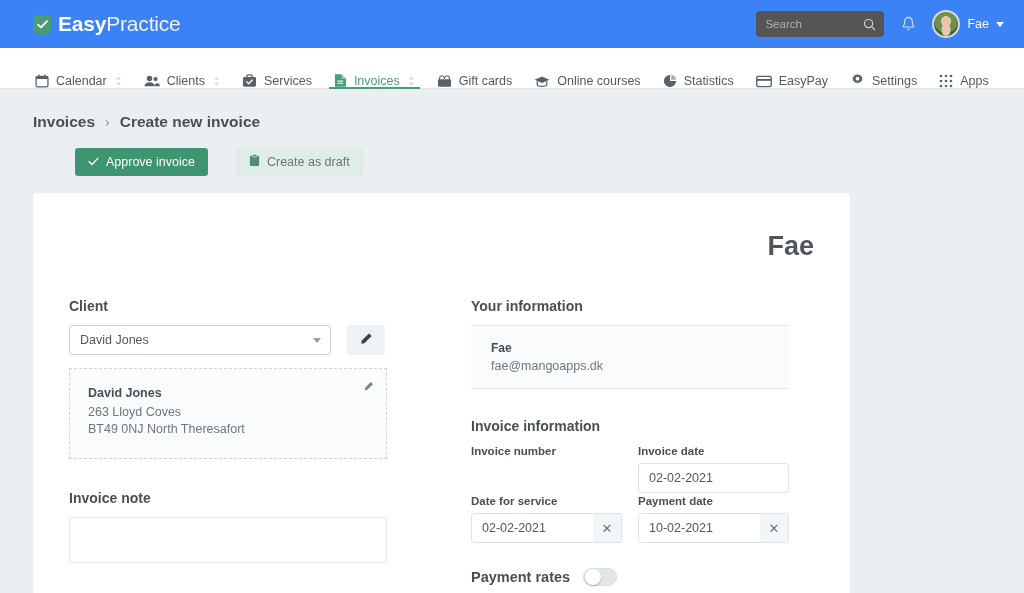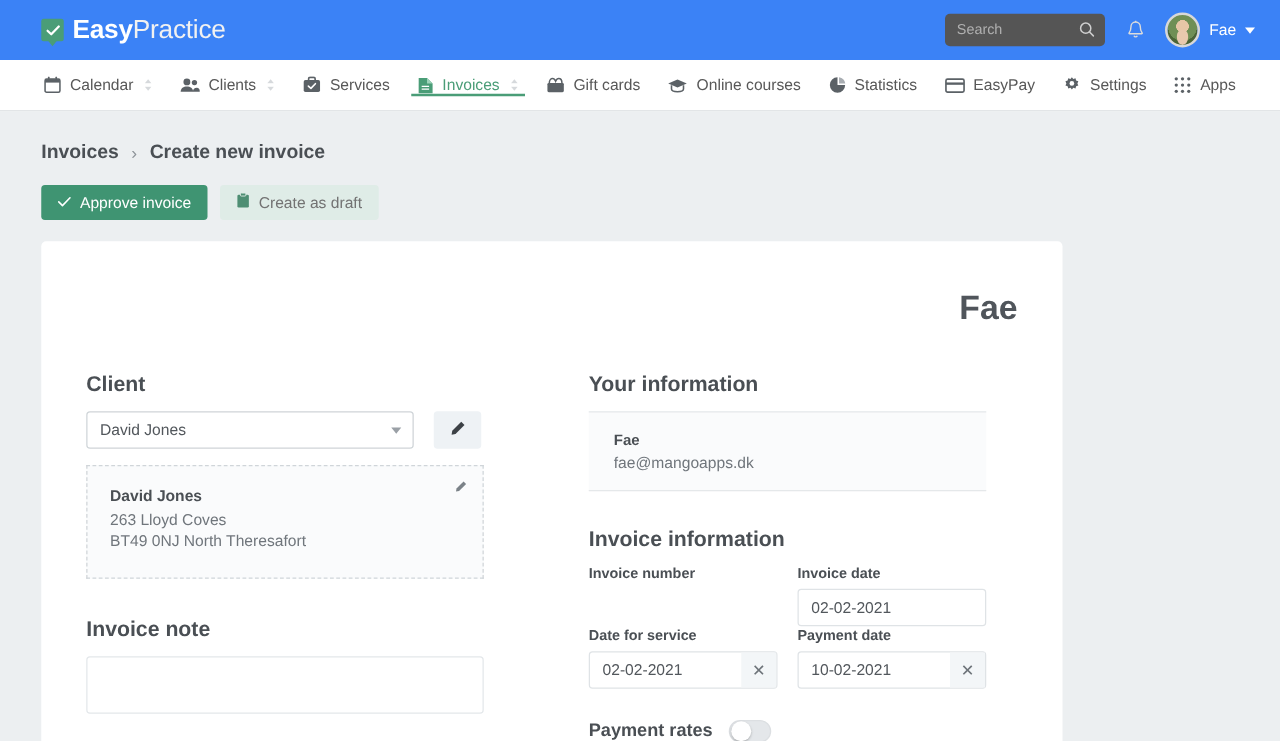--- a/index.html
+++ b/index.html
@@ -56,21 +56,21 @@
   }
   .user-name { color: #fff; font-size: 12.5px; }
   .caret-down {
     width: 0; height: 0; border-left: 4px solid transparent; border-right: 4px solid transparent;
     border-top: 5px solid #fff;
   }
 
   
   .navbar {
     height: 41px; background: #fff; border-bottom: 1px solid #e2e5e7;
-    display: flex; align-items: center; padding: 0 24px;
+    display: flex; align-items: flex-end; padding: 0 24px;
   }
   .nav-item {
     display: flex; align-items: center; gap: 7px; padding: 0 11px;
     font-size: 12.5px; color: #585858; cursor: pointer; position: relative;
   }
   .nav-item .ico { display: flex; align-items: center; }
   .nav-item.active { color: #4a9d77; }
   .nav-item.active::after {
     content: ""; position: absolute; left: 6px; right: 6px; bottom: -1px;
     height: 2px; background: #4a9d77;
@@ -78,41 +78,41 @@
   .sortchev { display: flex; flex-direction: column; gap: 2px; margin-left: 1px; opacity: .55; }
 
   
   .page { padding: 0 33px; }
   .breadcrumb {
     display: flex; align-items: center; gap: 10px;
     padding: 24px 0 0 0; font-size: 15.5px; font-weight: 700; color: #4a4f54;
   }
   .bc-sep { color: #8d9399; font-weight: 400; font-size: 14px; }
 
-  .actions { display: flex; gap: 10px; margin-top: 17px; }
+  .actions { display: flex; gap: 28px; margin-top: 17px; margin-left: 42px; }
   .btn {
     height: 28px; display: inline-flex; align-items: center; gap: 7px;
     padding: 0 13px; border-radius: 3px; font-size: 12.5px; cursor: pointer;
     border: 0; font-family: inherit;
   }
   .btn-primary { background: #3f9472; color: #fff; }
   .btn-ghost { background: #dfece7; color: #737373; }
 
   .card {
     margin-top: 17px; background: #fff; border-radius: 4px 4px 0 0;
     width: 817px; height: 406px; padding: 26px 36px 0 36px; position: relative;
     overflow: hidden;
   }
   .doc-title { text-align: right; font-size: 27px; font-weight: 700; color: #50555b; margin-top: 12px; }
 
   .cols { display: flex; gap: 84px; margin-top: 36px; }
   .col-left { width: 318px; }
   .col-right { width: 318px; }
 
-  .sec-title { font-size: 17px; font-weight: 700; color: #4a4f54; margin-bottom: 11px; }
+  .sec-title { font-size: 14px; font-weight: 700; color: #4a4f54; margin-bottom: 11px; }
 
   .select-row { display: flex; align-items: center; gap: 16px; }
   .select {
     width: 262px; height: 30px; border: 1px solid #cfd4d8; border-radius: 3px;
     display: flex; align-items: center; padding: 0 10px; font-size: 12.5px; color: #52575c;
     background: #fff; position: relative;
   }
   .select .sel-caret {
     position: absolute; right: 9px; width: 0; height: 0;
     border-left: 4px solid transparent; border-right: 4px solid transparent;

